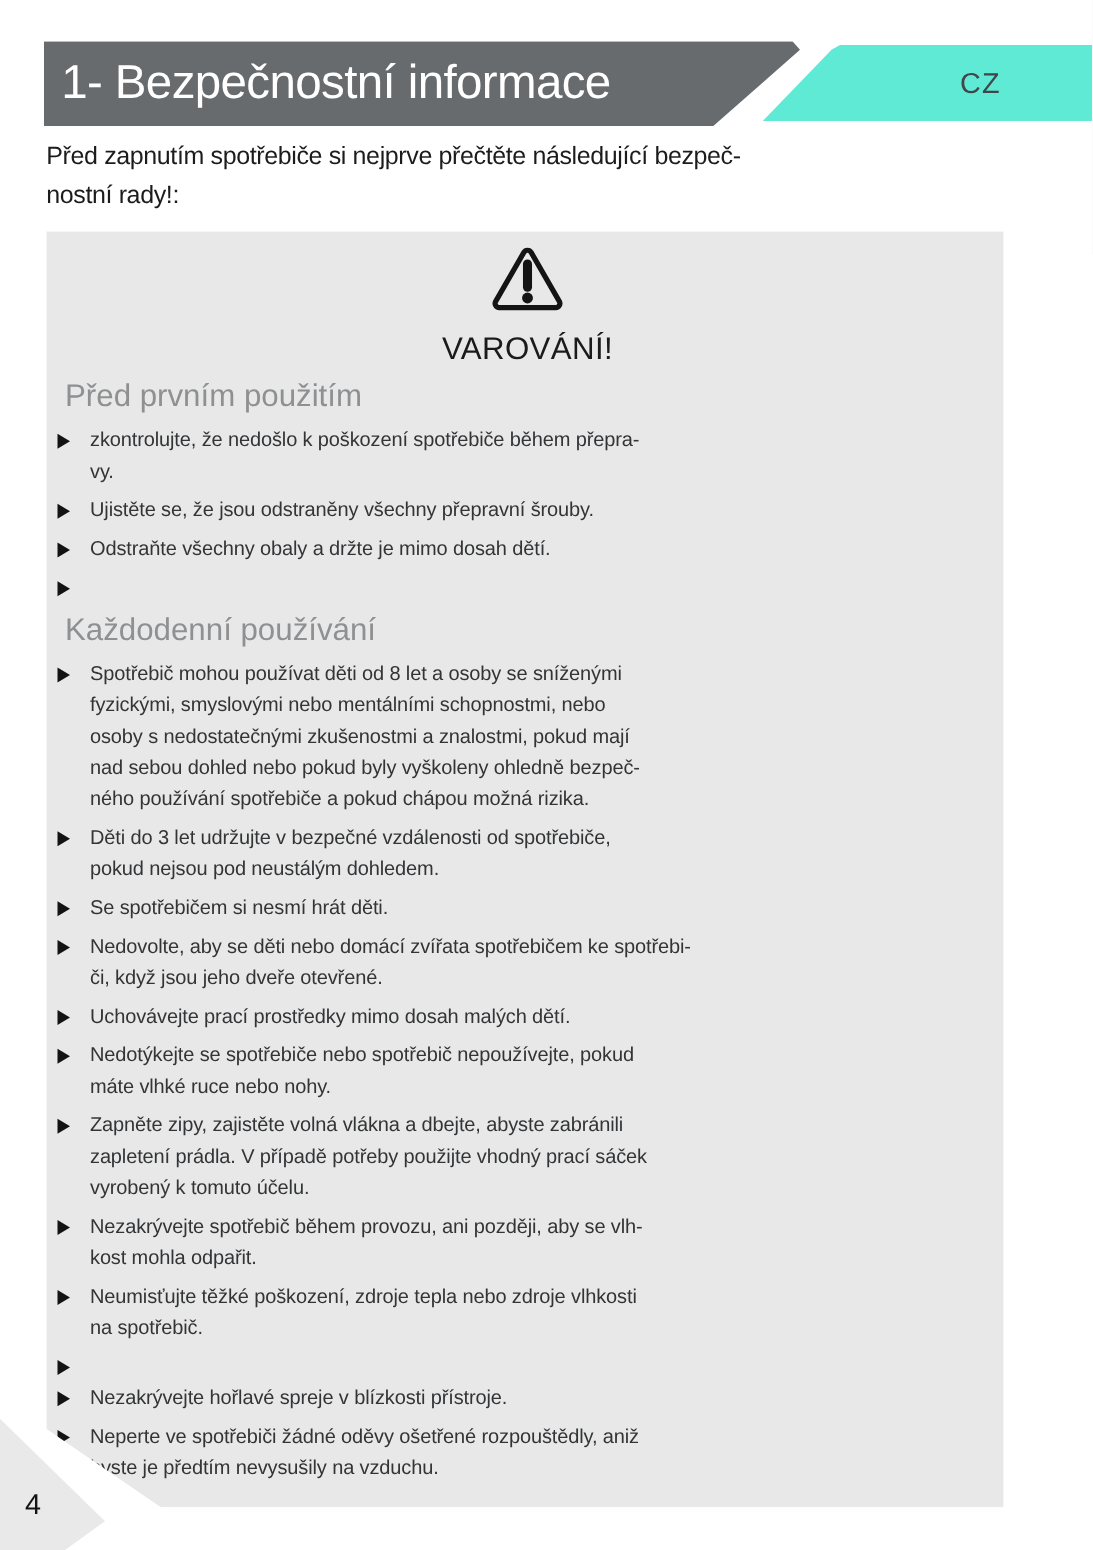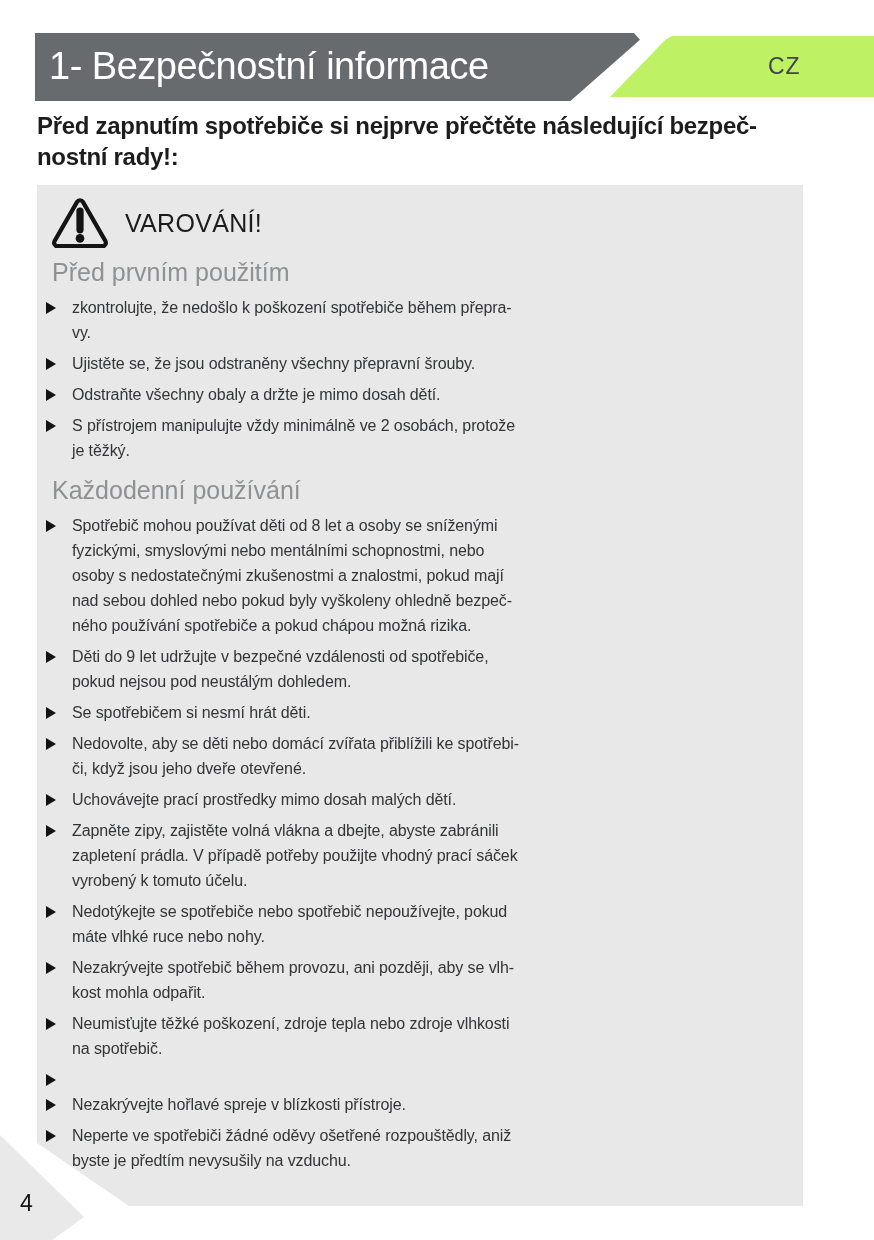--- a/index.html
+++ b/index.html
@@ -22,49 +22,50 @@
   .banner-title{
     position:absolute;left:14px;top:0;
     height:68px;line-height:66px;
     color:#ffffff;
     font-size:38px;font-weight:300;letter-spacing:-0.5px;
     white-space:nowrap;
   }
   .lang-tab{
     position:absolute;left:610px;top:36px;
     width:264px;height:61px;
-    background:#bef264;
+    background:#5eead4;
     clip-path:polygon(23.5% 0,100% 0,100% 100%,0 100%,21% 6%);
     border-top-left-radius:10px;
   }
   .lang-tab-label{
     position:absolute;left:158px;top:0;
     height:61px;line-height:61px;
     color:#41464a;font-size:23px;letter-spacing:1px;
   }
 
   
   .intro{
     position:absolute;left:37px;top:110px;width:815px;
-    font-size:24px;font-weight:bold;color:#1c1c1c;
+    font-size:20px;font-weight:normal;color:#1c1c1c;
     line-height:31px;letter-spacing:-0.3px;
   }
 
   
   .warning-box{
     position:absolute;left:37px;top:185px;
     width:766px;height:1021px;
     background:#e8e8e8;
     clip-path:polygon(0 0,100% 0,100% 100%,92px 100%,0 958px);
     box-sizing:border-box;
     padding:10px 10px 0 9px;
   }
   .warn-header{
     display:flex;align-items:center;gap:16px;
     margin:2px 0 8px 5px;
+    flex-direction:column;
   }
   .warn-label{
     font-size:25px;font-weight:500;color:#1b1b1b;letter-spacing:0.3px;
   }
   .sec-heading{
     font-size:25px;color:#8e9092;
     margin:12px 0 8px 6px;line-height:30px;
   }
   .sec-heading.first{margin-top:4px;}
   ul.wlist{list-style:none;margin:0;padding:0;}
@@ -141,66 +142,64 @@
       <li class="witem">
         <span class="marker"></span>
         <span class="itext">Ujistěte se, že jsou odstraněny všechny přepravní šrouby.</span>
       </li>
       <li class="witem">
         <span class="marker"></span>
         <span class="itext">Odstraňte všechny obaly a držte je mimo dosah dětí.</span>
       </li>
       <li class="witem">
         <span class="marker"></span>
-        <span class="itext">S přístrojem manipulujte vždy minimálně ve 2 osobách, protože
-je těžký.</span>
       </li>
     </ul>
 
     <div class="sec-heading">Každodenní používání</div>
     <ul class="wlist">
       <li class="witem">
         <span class="marker"></span>
         <span class="itext">Spotřebič mohou používat děti od 8 let a osoby se sníženými
 fyzickými, smyslovými nebo mentálními schopnostmi, nebo
 osoby s nedostatečnými zkušenostmi a znalostmi, pokud mají
 nad sebou dohled nebo pokud byly vyškoleny ohledně bezpeč-
 ného používání spotřebiče a pokud chápou možná rizika.</span>
       </li>
       <li class="witem">
         <span class="marker"></span>
-        <span class="itext">Děti do 9 let udržujte v bezpečné vzdálenosti od spotřebiče,
+        <span class="itext">Děti do 3 let udržujte v bezpečné vzdálenosti od spotřebiče,
 pokud nejsou pod neustálým dohledem.</span>
       </li>
       <li class="witem">
         <span class="marker"></span>
         <span class="itext">Se spotřebičem si nesmí hrát děti.</span>
       </li>
       <li class="witem">
         <span class="marker"></span>
-        <span class="itext">Nedovolte, aby se děti nebo domácí zvířata přiblížili ke spotřebi-
+        <span class="itext">Nedovolte, aby se děti nebo domácí zvířata spotřebičem ke spotřebi-
 či, když jsou jeho dveře otevřené.</span>
       </li>
       <li class="witem">
         <span class="marker"></span>
         <span class="itext">Uchovávejte prací prostředky mimo dosah malých dětí.</span>
+      </li>
+      <li class="witem">
+        <span class="marker"></span>
+        <span class="itext">Nedotýkejte se spotřebiče nebo spotřebič nepoužívejte, pokud
+máte vlhké ruce nebo nohy.</span>
       </li>
       <li class="witem">
         <span class="marker"></span>
         <span class="itext">Zapněte zipy, zajistěte volná vlákna a dbejte, abyste zabránili
 zapletení prádla. V případě potřeby použijte vhodný prací sáček
 vyrobený k tomuto účelu.</span>
       </li>
       <li class="witem">
         <span class="marker"></span>
-        <span class="itext">Nedotýkejte se spotřebiče nebo spotřebič nepoužívejte, pokud
-máte vlhké ruce nebo nohy.</span>
-      </li>
-      <li class="witem">
-        <span class="marker"></span>
         <span class="itext">Nezakrývejte spotřebič během provozu, ani později, aby se vlh-
 kost mohla odpařit.</span>
       </li>
       <li class="witem">
         <span class="marker"></span>
         <span class="itext">Neumisťujte těžké poškození, zdroje tepla nebo zdroje vlhkosti
 na spotřebič.</span>
       </li>
       <li class="witem">
         <span class="marker"></span>

